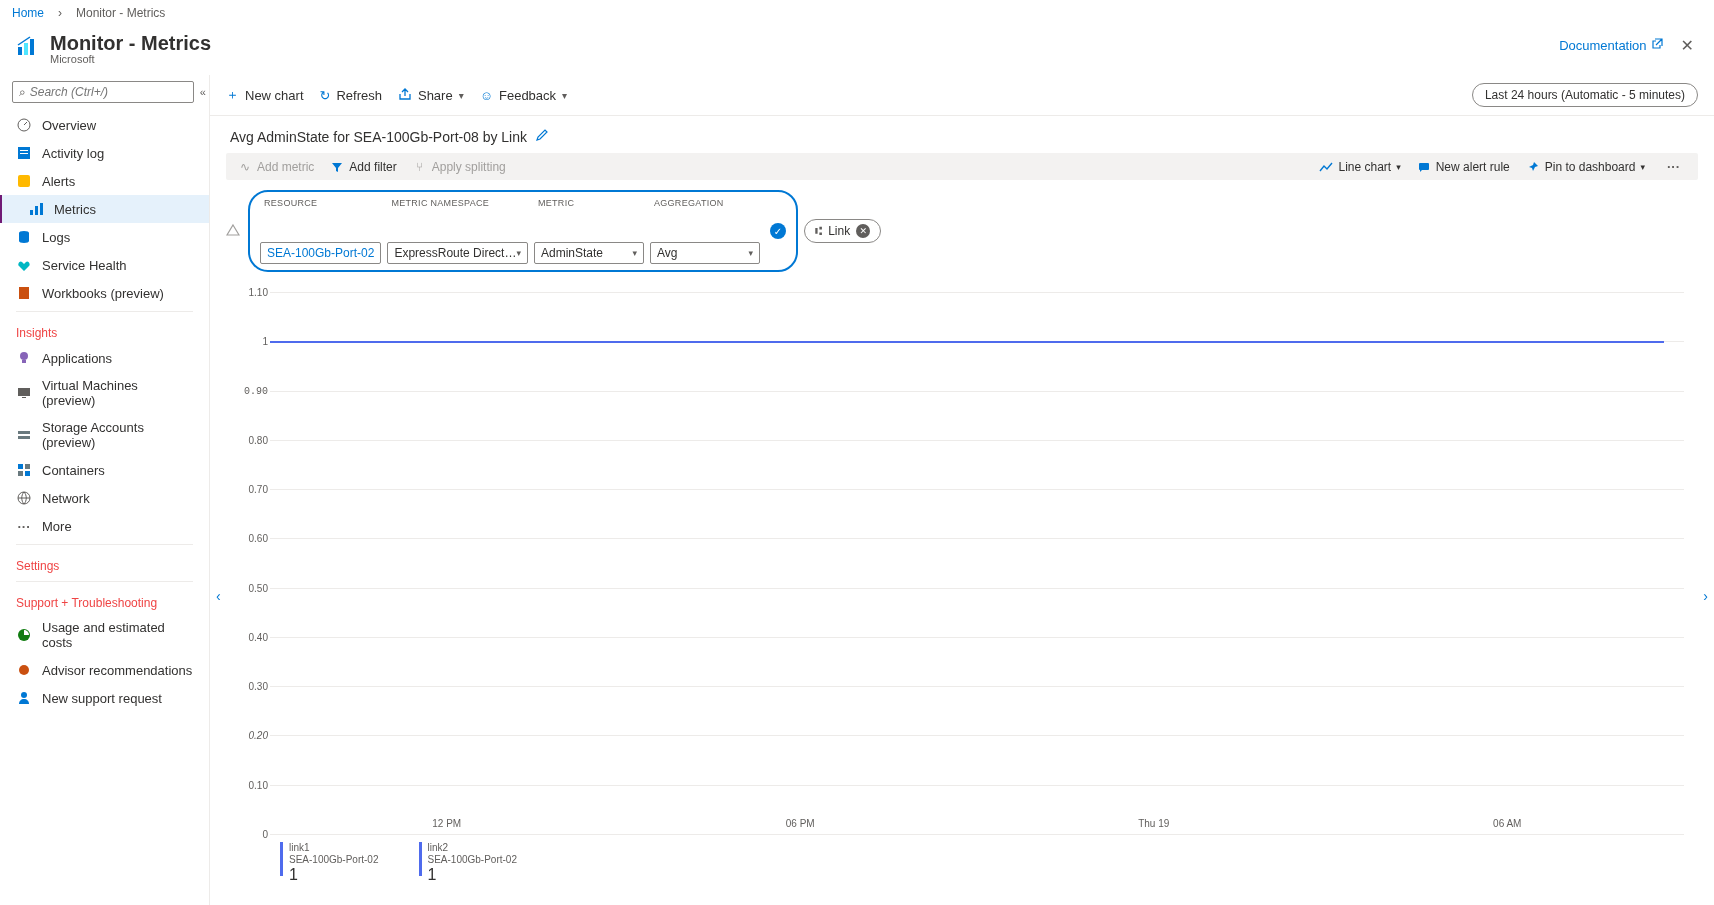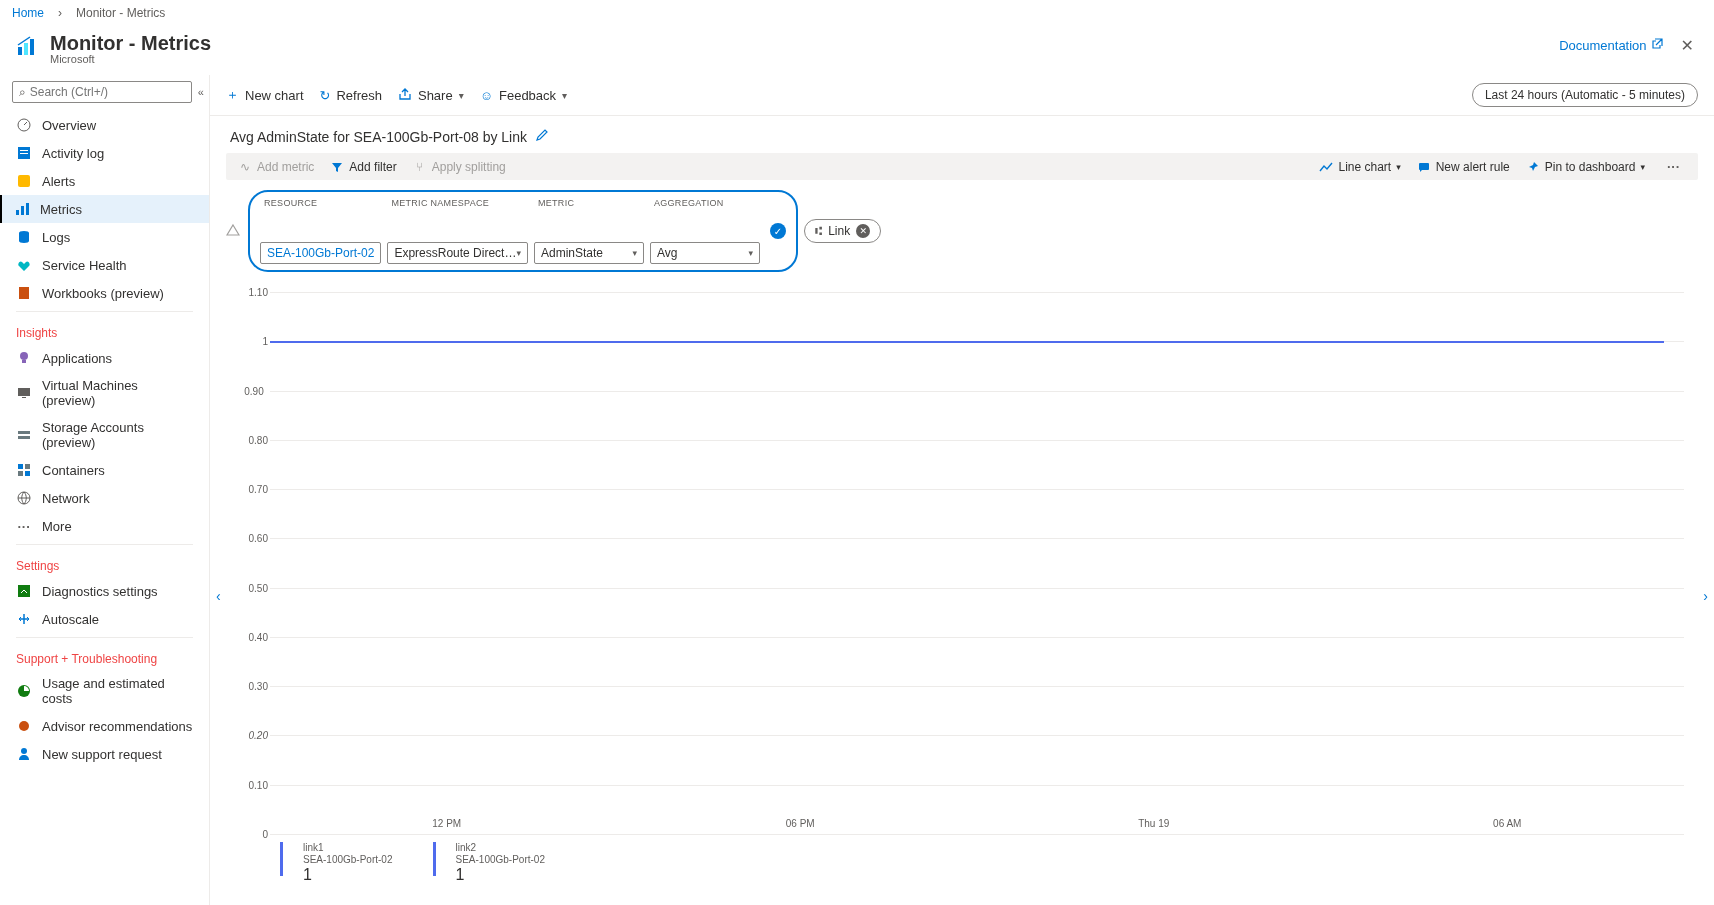--- a/index.html
+++ b/index.html
@@ -22,26 +22,26 @@
   .close-x { cursor: pointer; color: #605e5c; font-size: 16px; padding: 4px; }
 
   
   .layout { display: flex; height: calc(100vh - 70px); }
   .sidebar { width: 210px; border-right: 1px solid #edebe9; padding: 6px 0; overflow-y: auto; flex-shrink: 0; position: relative; }
   .content { flex: 1; display: flex; flex-direction: column; overflow: hidden; position: relative; }
 
   
   .search-wrap { padding: 0 12px 8px; display:flex; align-items:center; gap:6px; }
   .search-box { flex:1; display: flex; align-items: center; border: 1px solid #8a8886; border-radius: 2px; padding: 3px 6px; }
-  .search-box input { border: none; outline: none; font-size: 12px; flex: 1; color: #6d28d9; background:transparent; }
+  .search-box input { border: none; outline: none; font-size: 12px; flex: 1; color: #6d28d9; font-style: italic; background:transparent; }
   .search-box .mag { color: #605e5c; margin-right: 4px; font-size:12px; }
   .collapse-chev { color:#605e5c; font-size:11px; cursor:pointer; }
 
   .nav-item { display: flex; align-items: center; gap: 10px; padding: 6px 16px; cursor: pointer; font-size: 13px; color: #323130; }
-  .nav-item.active { background: #e5f1fb; border-left: 2px solid #000000; padding-left: 12px; font-weight: 400; }
+  .nav-item.active { background: #e5f1fb; border-left: 2px solid #701a75; padding-left: 26px; font-weight: 400; }
   .nav-icon { width: 16px; height: 16px; display: inline-flex; align-items: center; justify-content: center; flex-shrink: 0; }
   .nav-section { padding: 10px 16px 4px; font-size: 12px; color: #ef4444; }
   .nav-sep { border-top: 1px solid #edebe9; margin: 4px 16px; }
 
   
   .toolbar { display: flex; align-items: center; justify-content: space-between; padding: 8px 16px; border-bottom: 1px solid #edebe9; }
   .toolbar-left, .toolbar-right { display: flex; align-items: center; gap: 16px; }
   .tb-btn { display: flex; align-items: center; gap: 6px; color: #323130; cursor: pointer; font-size: 13px; }
   .tb-btn .ico { color: #0078d4; }
   .tb-btn .chev { font-size: 10px; color: #605e5c; }
@@ -86,21 +86,21 @@
   .x-axis { position:absolute; left:30px; right:0; bottom:0; height:20px; }
   .x-tick { position:absolute; top:4px; font-size:10px; color:#605e5c; transform:translateX(-50%);}
   .data-line { position:absolute; left:30px; right:20px; height:2px; background:#4f6bed; }
 
   .nav-chev { position:absolute; top:50%; transform:translateY(-50%); color:#0078d4; cursor:pointer; font-size:14px; padding:8px; }
   .nav-chev.left { left:-2px; }
   .nav-chev.right { right:-2px; }
 
   
   .legend { display:flex; gap:40px; padding: 8px 40px 16px; }
-  .leg-item { display:flex; align-items:flex-start; gap:20px; }
+  .leg-item { display:flex; align-items:flex-start; gap:6px; }
   .leg-bar { width:3px; height:34px; background:#4f6bed; }
   .leg-item:nth-child(2) .leg-bar { background:#4f6bed; }
   .leg-txt { font-size:10px; color:#605e5c; line-height:1.2;}
   .leg-val { font-size:16px; color:#323130; font-weight:400;}
 </style>
 </head>
 <body>
 
 <div class="breadcrumb">
   <a href="#">Home</a>
@@ -263,40 +263,20 @@
         </div>
         <div class="nav-item">
           <span class="nav-icon">
             <span style="font-weight:bold;color:#605e5c;">···</span>
           </span>
           <span>More</span>
         </div>
       </div>
     <div class="nav-sep"></div>
     <div class="nav-section">Settings</div>
-    <div id="nav-settings">
-        <div class="nav-item">
-          <span class="nav-icon">
-            <svg width="16" height="16" viewBox="0 0 16 16">
-              <rect x="2" y="2" width="12" height="12" fill="#107c10"></rect>
-              <path d="M5 10l3-3 3 3" stroke="#fff" fill="none"></path>
-            </svg>
-          </span>
-          <span>Diagnostics settings</span>
-        </div>
-        <div class="nav-item">
-          <span class="nav-icon">
-            <svg width="16" height="16" viewBox="0 0 16 16">
-              <path d="M3 8h10M8 3v10" stroke="#0078d4" stroke-width="1.5"></path>
-              <path d="M3 8l2-2M3 8l2 2M13 8l-2-2M13 8l-2 2" stroke="#0078d4"></path>
-            </svg>
-          </span>
-          <span>Autoscale</span>
-        </div>
-      </div>
     <div class="nav-sep"></div>
     <div class="nav-section">Support + Troubleshooting</div>
     <div id="nav-support">
         <div class="nav-item">
           <span class="nav-icon">
             <svg width="16" height="16" viewBox="0 0 16 16">
               <circle cx="8" cy="8" r="6" fill="#107c10"></circle>
               <path d="M8 8V3a5 5 0 015 5H8z" fill="#fff"></path>
             </svg>
           </span>
@@ -459,21 +439,21 @@
 
     <div class="chart-wrap">
       <span class="nav-chev left">‹</span>
       <span class="nav-chev right">›</span>
       <div class="chart" id="chart">
           <div class="grid-line" style="top: 0%;"></div>
           <div class="y-tick" style="left: 0px; top: 0%; position: absolute; width: 28px; text-align: right;">1.10</div>
           <div class="grid-line" style="top: 9.09091%;"></div>
           <div class="y-tick" style="left: 0px; top: 9.09091%; position: absolute; width: 28px; text-align: right;">1</div>
           <div class="grid-line" style="top: 18.1818%;"></div>
-          <div class="y-tick" style="left: 0px; top: 18.1818%; position: absolute; width: 28px; text-align: center;">0.90</div>
+          <div class="y-tick" style="left: 0px; top: 18.1818%; position: absolute; width: 28px; text-align: right; font-family: Liberation Mono, monospace;">0.90</div>
           <div class="grid-line" style="top: 27.2727%;"></div>
           <div class="y-tick" style="left: 0px; top: 27.2727%; position: absolute; width: 28px; text-align: right;">0.80</div>
           <div class="grid-line" style="top: 36.3636%;"></div>
           <div class="y-tick" style="left: 0px; top: 36.3636%; position: absolute; width: 28px; text-align: right;">0.70</div>
           <div class="grid-line" style="top: 45.4545%;"></div>
           <div class="y-tick" style="left: 0px; top: 45.4545%; position: absolute; width: 28px; text-align: right;">0.60</div>
           <div class="grid-line" style="top: 54.5455%;"></div>
           <div class="y-tick" style="left: 0px; top: 54.5455%; position: absolute; width: 28px; text-align: right;">0.50</div>
           <div class="grid-line" style="top: 63.6364%;"></div>
           <div class="y-tick" style="left: 0px; top: 63.6364%; position: absolute; width: 28px; text-align: right;">0.40</div>

